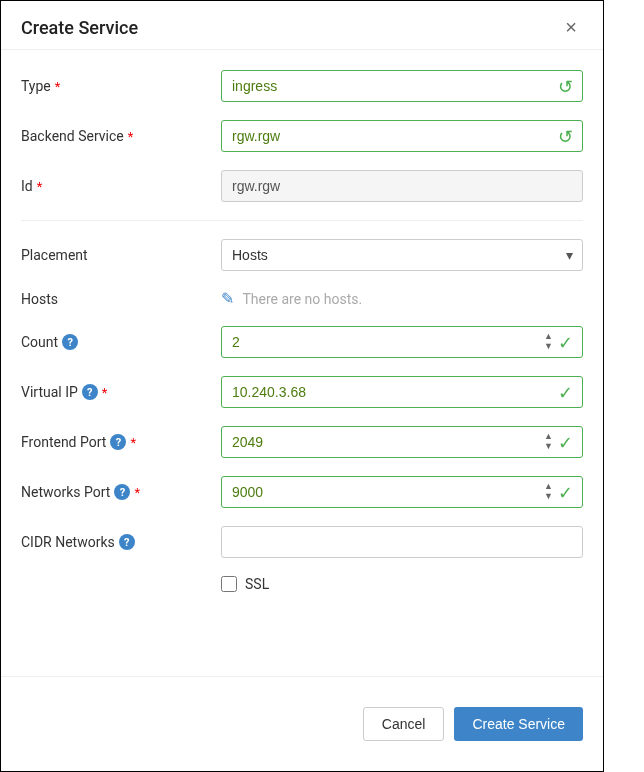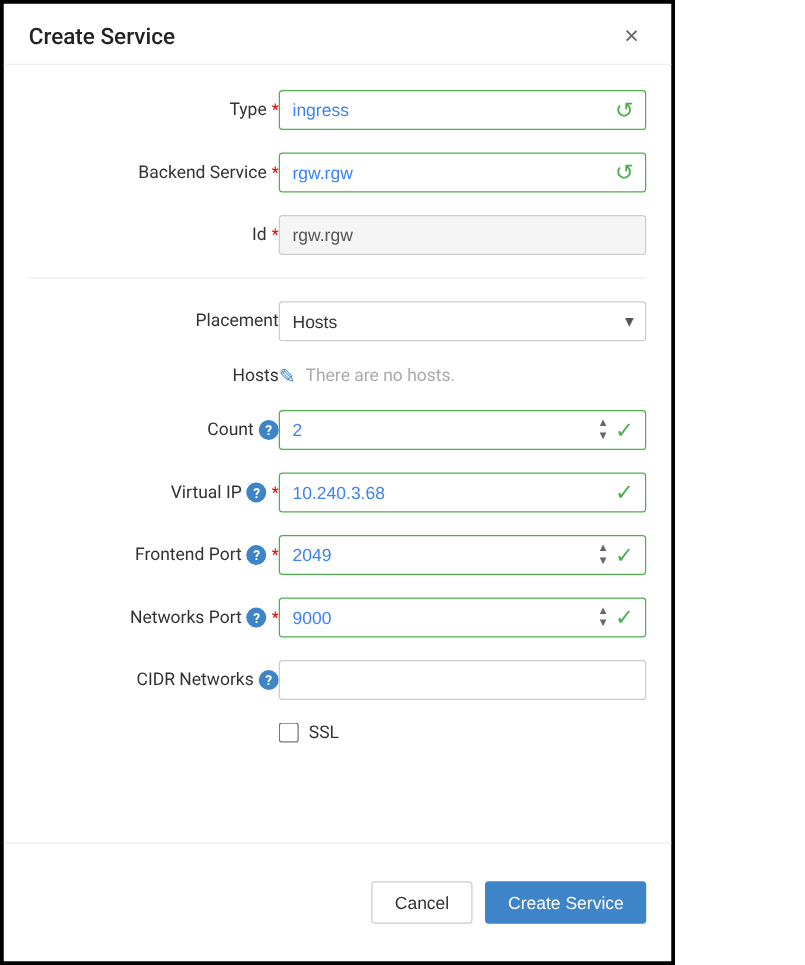--- a/index.html
+++ b/index.html
@@ -3,24 +3,24 @@
   <meta charset="utf-8">
   <style>
     * { box-sizing: border-box; margin: 0; padding: 0; }
     body {
       font-family: -apple-system, BlinkMacSystemFont, "Segoe UI", Roboto, sans-serif;
       font-size: 14px;
       background: #fff;
       color: #333;
     }
     .modal {
-      width: 540px;
+      width: 604px;
       min-height: 772px;
       background: #fff;
-      border: 3px solid #000000;
+      border: 1px solid #000000;
       display: flex;
       flex-direction: column;
     }
     .modal-header {
       display: flex;
       align-items: center;
       justify-content: space-between;
       padding: 14px 20px 10px 20px;
       border-bottom: 1px solid #eee;
     }
@@ -49,21 +49,20 @@
       margin-bottom: 18px;
     }
     .form-label {
       width: 200px;
       min-width: 200px;
       font-size: 14px;
       color: #333;
       display: flex;
       align-items: center;
       gap: 4px;
-      justify-content: flex-end;
     }
     .required-star {
       color: #e00;
       font-size: 13px;
     }
     .help-icon {
       display: inline-flex;
       align-items: center;
       justify-content: center;
       width: 16px;
@@ -78,21 +77,21 @@
     .form-control-wrap {
       flex: 1;
       position: relative;
     }
     .form-control {
       width: 100%;
       border: 1.5px solid #4caf50;
       border-radius: 3px;
       padding: 7px 36px 7px 10px;
       font-size: 14px;
-      color: #3b82f6;
+      color: #4d7c0f;
       background: #fff;
       outline: none;
     }
     .form-control.readonly {
       background: #f5f5f5;
       border-color: #ccc;
       color: #555;
     }
     .form-control.no-validate {
       border-color: #ccc;

